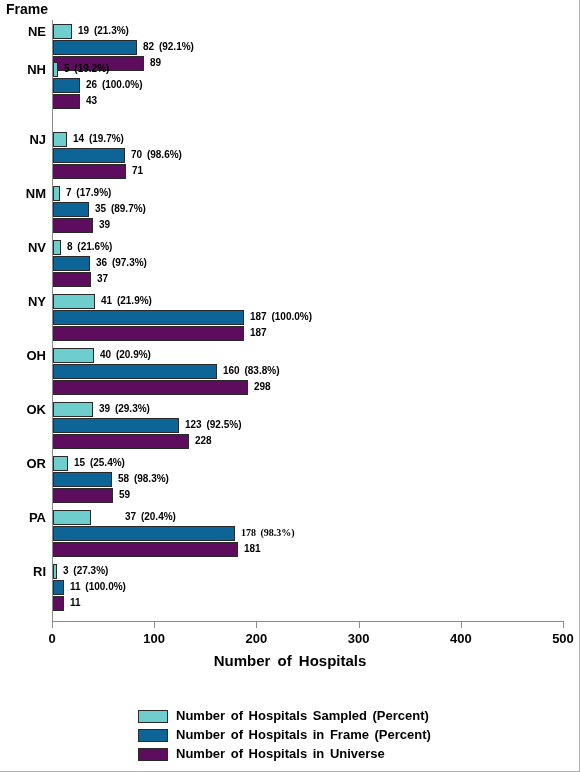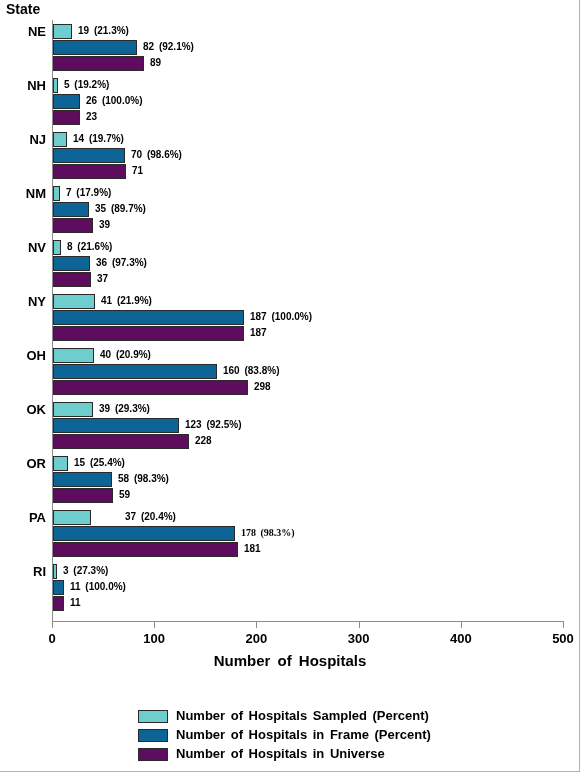--- a/index.html
+++ b/index.html
@@ -157,21 +157,21 @@
     word-spacing: 2px;
   }
 </style>
 </head>
 <body>
 
 <div id="chart-root">
 
   <div class="plot">
 
-    <div class="state-title">State</div>
+    <div class="state-title">Frame</div>
 
     <div class="y-axis-line"></div>
     <div class="x-axis-line"></div>
 
     <div id="x-ticks">
         <div class="x-tick" style="left: 52px;"></div>
         <div class="x-tick-label" style="left: 52px;">0</div>
         <div class="x-tick" style="left: 154.2px;"></div>
         <div class="x-tick-label" style="left: 154.2px;">100</div>
         <div class="x-tick" style="left: 256.4px;"></div>
@@ -193,33 +193,33 @@
           </div>
           <div class="bar-row" style="top: 16px; width: 511px;">
             <div class="bar" style="width: 84px; background: rgb(12, 101, 150);"></div>
             <div class="bar-label" style="left: 90px;">82  (92.1%)</div>
           </div>
           <div class="bar-row" style="top: 32px; width: 511px;">
             <div class="bar" style="width: 91px; background: rgb(94, 12, 94);"></div>
             <div class="bar-label" style="left: 97px;">89</div>
           </div>
         </div>
-        <div class="group" style="top: 78px; height: 47px;">
+        <div class="group" style="top: 62px; height: 47px;">
           <div class="state-label">NH</div>
           <div class="bar-row" style="top: 0px; width: 511px;">
             <div class="bar" style="width: 5px; background: rgb(110, 205, 205);"></div>
             <div class="bar-label" style="left: 11px;">5  (19.2%)</div>
           </div>
           <div class="bar-row" style="top: 16px; width: 511px;">
             <div class="bar" style="width: 27px; background: rgb(12, 101, 150);"></div>
             <div class="bar-label" style="left: 33px;">26  (100.0%)</div>
           </div>
           <div class="bar-row" style="top: 32px; width: 511px;">
             <div class="bar" style="width: 27px; background: rgb(94, 12, 94);"></div>
-            <div class="bar-label" style="left: 33px;">23</div>
+            <div class="bar-label" style="left: 33px;">43</div>
           </div>
         </div>
         <div class="group" style="top: 132px; height: 47px;">
           <div class="state-label">NJ</div>
           <div class="bar-row" style="top: 0px; width: 511px;">
             <div class="bar" style="width: 14px; background: rgb(110, 205, 205);"></div>
             <div class="bar-label" style="left: 20px;">14  (19.7%)</div>
           </div>
           <div class="bar-row" style="top: 16px; width: 511px;">
             <div class="bar" style="width: 72px; background: rgb(12, 101, 150);"></div>

